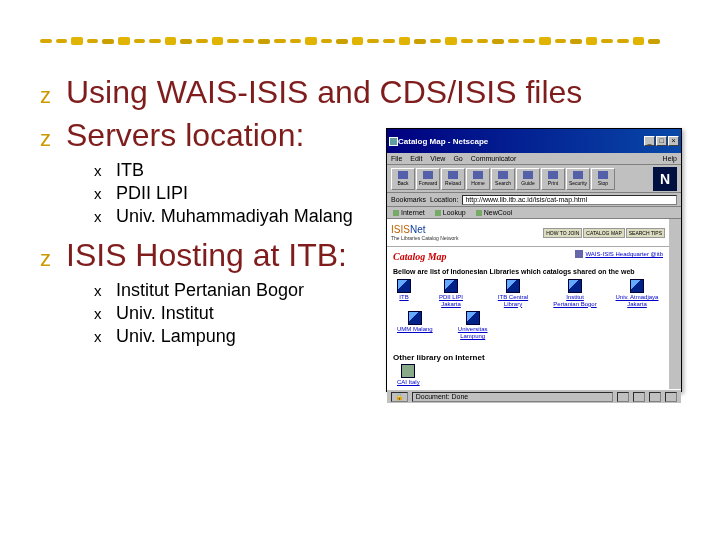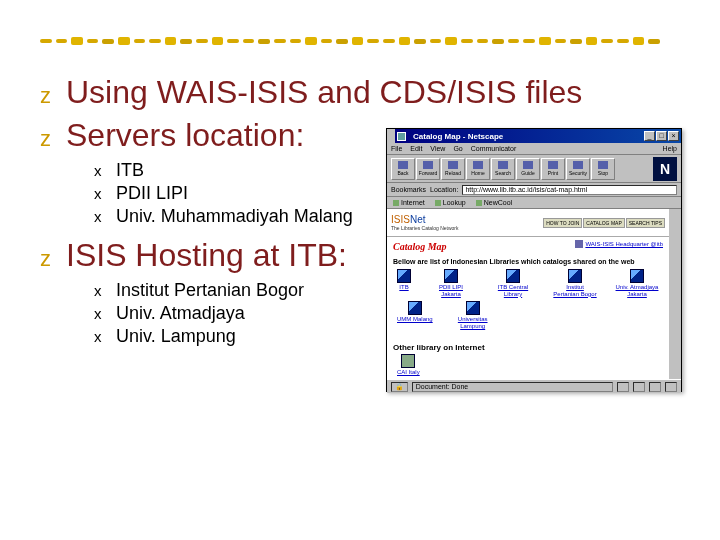--- a/index.html
+++ b/index.html
@@ -89,28 +89,27 @@
     width: 296px;
     height: 264px;
     background: #c0c0c0;
     border: 1px solid #000;
     box-shadow: 2px 2px 4px rgba(0,0,0,0.3);
     font-family: "MS Sans Serif", Tahoma, sans-serif;
     font-size: 7px;
     z-index: 1;
   }
   .titlebar {
-    height: 14px;
+    height: 24px;
     background: linear-gradient(to right, #000080, #0848a8);
     color: #fff;
     display: flex;
     align-items: center;
     padding: 0 2px;
-    gap: 7px;
-    margin-left: 8px;
+    gap: 0;
   }
   .tb-icon {
     width: 9px; height: 9px; background: #5f9ea0; border: 1px solid #fff;
   }
   .tb-title { flex: 1; font-size: 8px; font-weight: bold; white-space: nowrap; overflow: hidden; }
   .tb-btns { display: flex; gap: 1px; }
   .tb-btn {
     width: 11px; height: 10px; background: #c0c0c0;
     border-top: 1px solid #fff; border-left: 1px solid #fff;
     border-right: 1px solid #404040; border-bottom: 1px solid #404040;
@@ -284,21 +283,21 @@
       <span class="bullet">z</span>
       <span class="txt">ISIS Hosting at ITB:</span>
     </div>
     <div class="l2-group">
       <div class="l2">
         <span class="bullet">x</span>
         <span class="txt">Institut Pertanian Bogor</span>
       </div>
       <div class="l2">
         <span class="bullet">x</span>
-        <span class="txt">Univ. Atmadjaya</span>
+        <span class="txt">Univ. Institut</span>
       </div>
       <div class="l2">
         <span class="bullet">x</span>
         <span class="txt">Univ. Lampung</span>
       </div>
     </div>
   </div>
 
   <div class="browser">
     <div class="titlebar">

